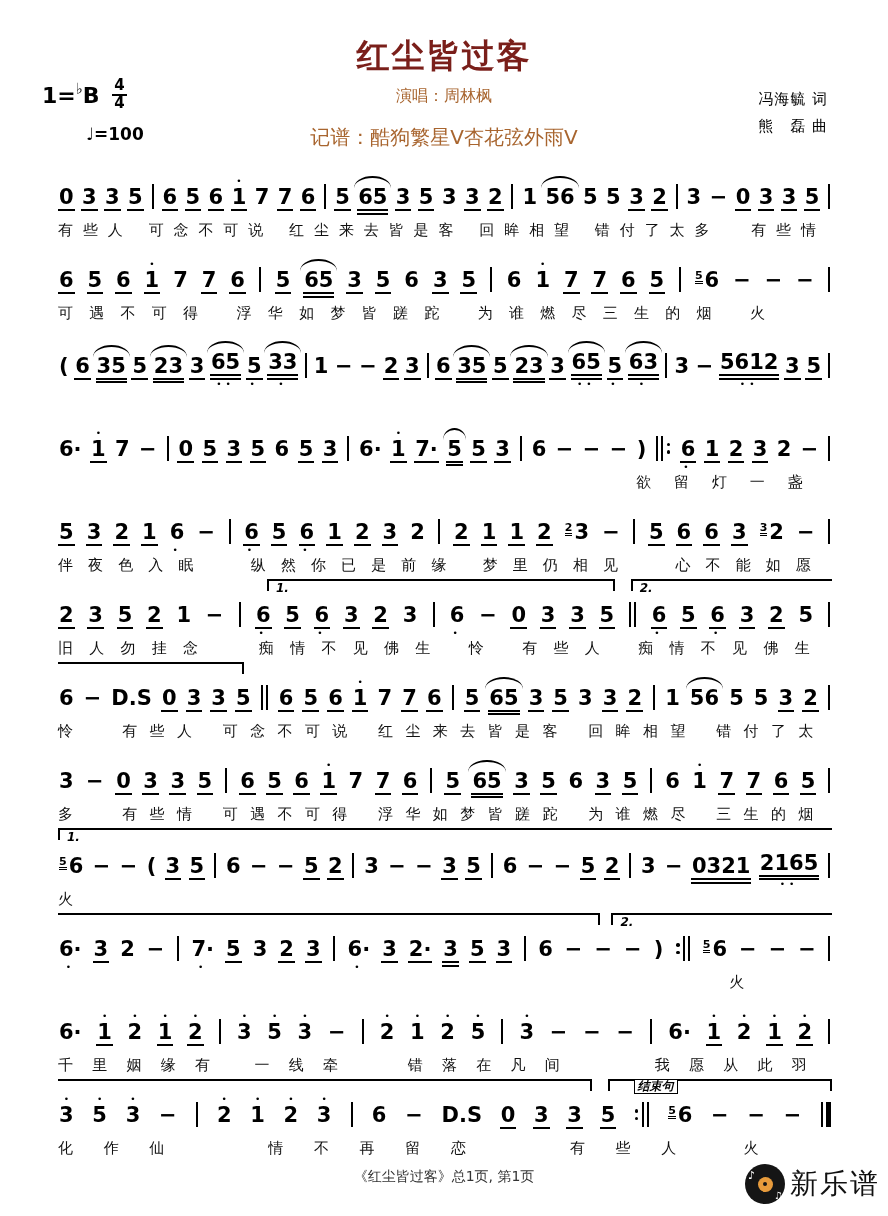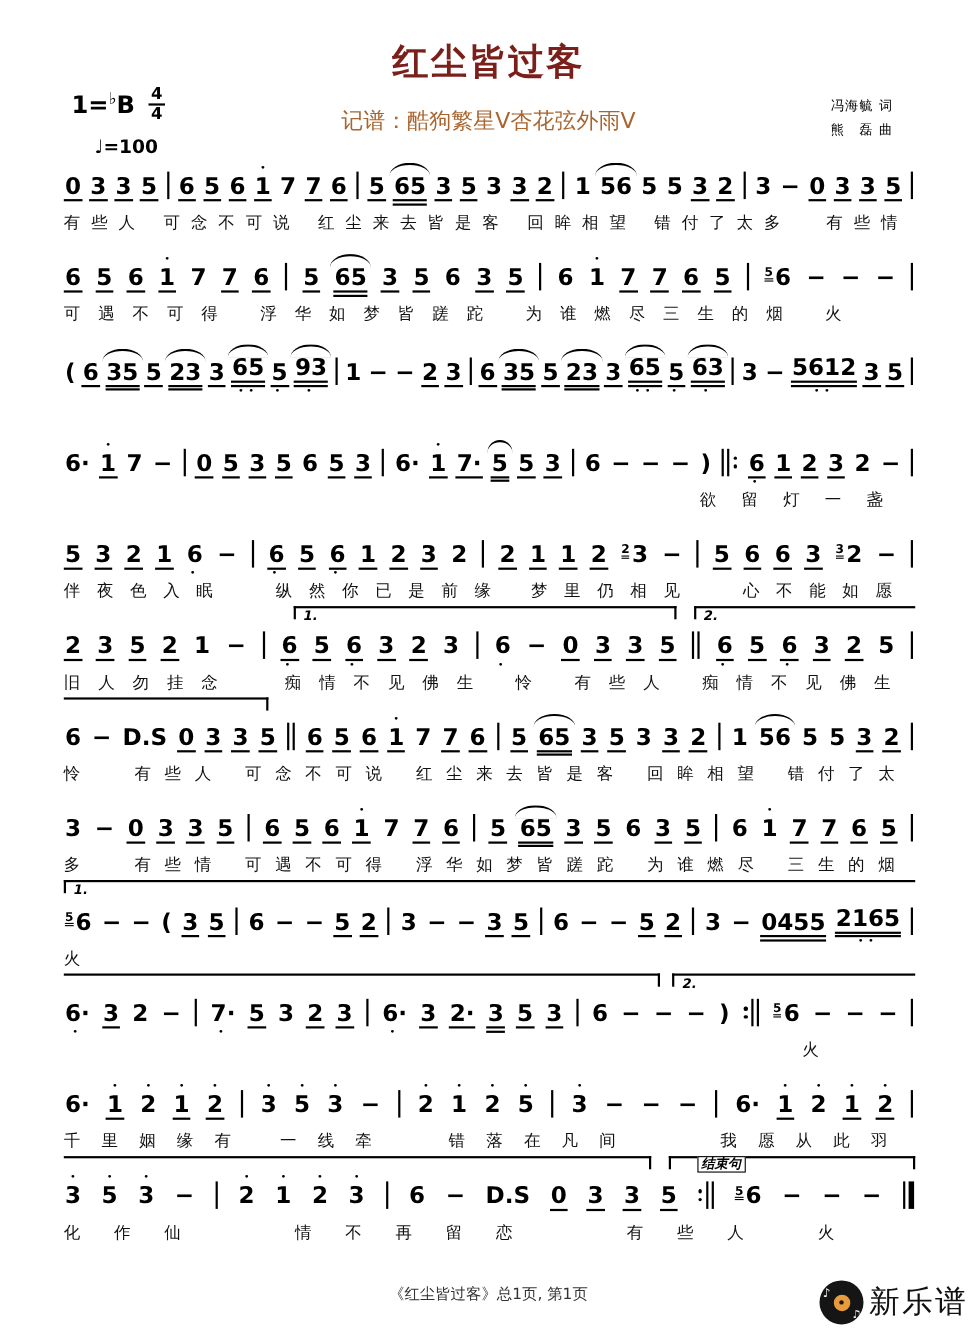--- a/index.html
+++ b/index.html
@@ -3,27 +3,27 @@
 <meta charset="utf-8">
 <style>
   html,body{margin:0;padding:0;background:#fff;}
   body{width:888px;height:1216px;position:relative;overflow:hidden;
        font-family:"DejaVu Sans","Liberation Sans",sans-serif;color:#000;}
   
   .title{text-align:center;margin:0;padding-top:34px;font-size:33px;font-weight:bold;
          letter-spacing:2px;color:var(--title-color,#7a1f1a);}
   .singer{text-align:center;margin-top:7px;font-size:16px;color:var(--meta-color,#a8652f);}
   .notator{text-align:center;margin-top:17px;font-size:20px;color:var(--meta-color,#a8652f);}
-  .hdr-key{position:absolute;left:65px;top:80px;font-size:22px;font-weight:bold;}
+  .hdr-key{position:absolute;left:42px;top:80px;font-size:22px;font-weight:bold;}
   .hdr-key .flat{font-size:15px;vertical-align:super;}
   .meter{display:inline-flex;flex-direction:column;align-items:center;vertical-align:middle;
          font-size:15px;line-height:1.05;margin-left:5px;font-weight:bold;position:relative;top:-2px;}
   .meter .mtop{border-bottom:2px solid #000;padding:0 2px;}
   .hdr-tempo{position:absolute;left:58px;top:124px;font-size:17px;font-weight:bold;margin-left:28px;}
-  .credits{position:absolute;right:76px;top:86px;font-size:12px;line-height:1.8;
+  .credits{position:absolute;right:60px;top:86px;font-size:15px;line-height:1.8;
            text-align:right;letter-spacing:1px;}
   
   .score{padding:10px 56px 0 58px;}
   .system{position:relative;padding-top:15px;margin-bottom:4px;}
   .notes-row{display:flex;justify-content:space-between;align-items:flex-end;}
   .lyrics-row{display:flex;justify-content:space-between;margin-top:2px;min-height:19px;
               font-size:15px;color:#111;}
   .lyrics-row .syl{min-width:6px;text-align:center;}
   .tok{display:inline-flex;flex-direction:column;align-items:center;position:relative;}
   .hi{height:8px;font-size:9px;line-height:8px;}
@@ -60,20 +60,21 @@
                border-radius:50%;background:#151515;}
   .vinyl .n1{position:absolute;left:3px;top:5px;color:#fff;font-size:11px;}
   .vinyl .n2{position:absolute;right:2px;bottom:3px;color:#fff;font-size:10px;}
   .logo-text{font-size:28px;font-weight:400;letter-spacing:2px;color:#111;}
 </style>
 </head>
 <body>
 
 <div>
   <h1 class="title">红尘皆过客</h1>
+  <div class="singer">演唱：周林枫</div>
   <div class="notator">记谱：酷狗繁星V杏花弦外雨V</div>
 
   <div class="hdr-key">
     <span>1=</span><span class="flat">♭</span><span>B</span>
     <span class="meter">
       <span class="mtop">4</span>
       <span>4</span>
     </span>
   </div>
   <div class="hdr-tempo">♩=100</div>
@@ -541,21 +542,21 @@
         </span>
         <span class="tok">
           <span class="hi"></span>
           <span class="mid txt u1">5</span>
           <span class="bot">
             <span class="lodots">•</span>
           </span>
         </span>
         <span class="tok arc">
           <span class="hi"></span>
-          <span class="mid txt u2">93</span>
+          <span class="mid txt u2">33</span>
           <span class="bot">
             <span class="uline"></span>
             <span class="lodots">•</span>
           </span>
         </span>
         <span class="tok bar">
           <span class="hi"></span>
           <span class="mid">
             <span class="bl"></span>
           </span>
@@ -1841,21 +1842,21 @@
           <span class="mid txt">3</span>
           <span class="bot"></span>
         </span>
         <span class="tok">
           <span class="hi"></span>
           <span class="mid txt">−</span>
           <span class="bot"></span>
         </span>
         <span class="tok">
           <span class="hi"></span>
-          <span class="mid txt u2">0455</span>
+          <span class="mid txt u2">0321</span>
           <span class="bot">
             <span class="uline"></span>
           </span>
         </span>
         <span class="tok">
           <span class="hi"></span>
           <span class="mid txt u2">2165</span>
           <span class="bot">
             <span class="uline"></span>
             <span class="lodots">••</span>

